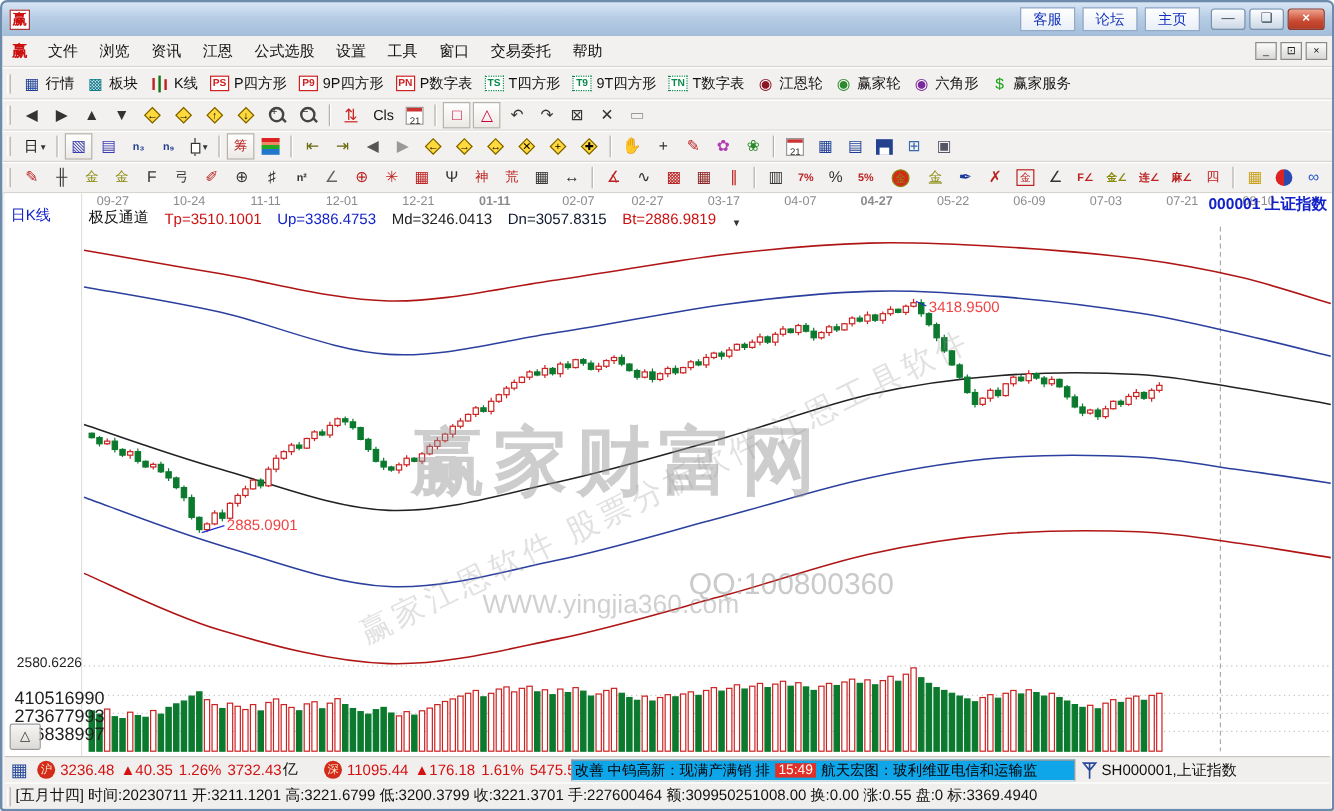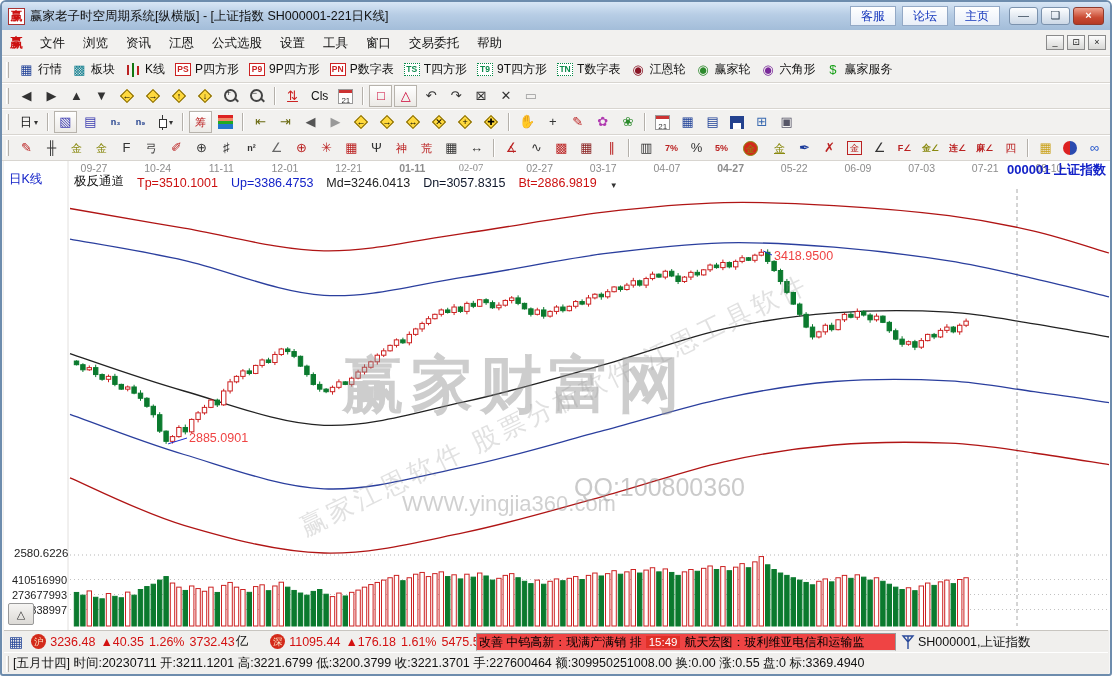--- a/index.html
+++ b/index.html
@@ -57,51 +57,50 @@
   .caret { font-size:8px; color:#333; margin-left:2px; }
 
   
   #chart { position:absolute; top:159px; left:2px; width:1108px; height:469px; background:#fff; overflow:hidden; }
   #plot { position:absolute; top:0; left:0; }
   .date-label { position:absolute; top:1px; width:56px; text-align:center; font-size:10.5px; color:#8c8c8c; }
   .pane-label { position:absolute; left:5px; top:10px; font-size:12.5px; color:#1322c8; }
   .ind-row { position:absolute; left:70px; top:12px; display:flex; gap:13px; font-size:12.5px; align-items:flex-end; }
   .sym-label { position:absolute; right:6px; top:0; font-size:13px; font-weight:bold; color:#1322c8; }
   .axis-price { position:absolute; left:10px; top:386px; font-size:11.5px; color:#222; }
-  .axis-vol { position:absolute; left:8px; width:54px; text-align:right; font-size:11px; color:#222; }
+  .axis-vol { position:absolute; left:8px; width:54px; text-align:right; font-size:15px; color:#222; }
   .anno { position:absolute; font-size:12.5px; color:#ef4444; }
   .wm-brand { position:absolute; left:338px; top:182px; font-size:62px; font-weight:bold; color:rgba(145,145,145,.45); letter-spacing:7px; white-space:nowrap; }
   .wm-qq { position:absolute; left:570px; top:312px; font-size:25px; color:rgba(150,150,150,.5); }
   .wm-site { position:absolute; left:398px; top:330px; font-size:22px; color:rgba(150,150,150,.45); }
   .wm-diag { position:absolute; left:290px; top:352px; font-size:26px; color:rgba(155,155,155,.3); white-space:nowrap; transform:rotate(-26deg); transform-origin:left top; letter-spacing:4px; }
   .tri-btn { position:absolute; left:4px; top:442px; width:26px; height:22px; background:linear-gradient(#f6f5f3,#dcdad6); border:1px solid #999; border-radius:2px; font-size:11px; color:#333; text-align:center; line-height:20px; }
 
   
   .ticker { position:absolute; top:628px; left:2px; right:2px; height:22px; background:#f0efed; border-top:1px solid #c8c5c0; display:flex; align-items:center; font-size:12.5px; }
   .grid-ic { color:#2a4a9a; font-size:15px; margin:0 4px 0 5px; }
   .circ { width:15px; height:15px; border-radius:50%; background:#d32a1a; color:#ffe9c9; font-size:9.5px; line-height:15px; text-align:center; margin:0 4px; flex:none; }
   .red { color:#d31111; margin-right:5px; }
   .blk { color:#111; margin-right:8px; }
-  .newsbox { position:absolute; left:472px; top:2px; width:420px; height:18px; background:#ef4444; border:1px solid #9a9a9a; border-bottom-color:#ddd; display:flex; align-items:center; overflow:hidden; font-size:12px; white-space:nowrap; padding-left:2px; }
+  .newsbox { position:absolute; left:472px; top:2px; width:420px; height:18px; background:#0ea5e9; border:1px solid #9a9a9a; border-bottom-color:#ddd; display:flex; align-items:center; overflow:hidden; font-size:12px; white-space:nowrap; padding-left:2px; }
   .news-badge { background:#e03028; color:#fff; padding:0 3px; margin:0 4px; font-size:11.5px; flex:none; }
   .tick-sym { position:absolute; left:914px; top:3px; font-size:12.5px; color:#111; }
   .antenna { position:absolute; left:897px; top:3px; }
 
   
   .status { position:absolute; top:650px; left:2px; right:2px; height:22px; background:#f0efed; border-top:1px solid #fff; display:flex; align-items:center; font-size:12.5px; color:#111; }
   .status .grip { margin-right:4px; }
 </style>
 </head>
 <body>
 
 <div class="win">
 
   <div class="titlebar">
     <div class="app-logo">赢</div>
-    <div class="title-text">赢家老子时空周期系统[纵横版] - [上证指数  SH000001-221日K线]</div>
     <div class="tb-right">
       <div class="link-btn">客服</div>
       <div class="link-btn">论坛</div>
       <div class="link-btn">主页</div>
       <div class="cap-btn">—</div>
       <div class="cap-btn">❏</div>
       <div class="cap-btn close">×</div>
     </div>
   </div>
 
@@ -925,21 +924,21 @@
         <line x1="759.3000000000001" y1="90.01049900000015" x2="768" y2="94" stroke="#1b2fd0" stroke-width="1"></line>
         <line x1="164.10000000000002" y1="282.8693625000001" x2="183" y2="277" stroke="#1b2fd0" stroke-width="1"></line>
       </svg>
     <div id="dates">
         <span class="date-label" style="left: 62px;">09-27</span>
         <span class="date-label" style="left: 125.66px;">10-24</span>
         <span class="date-label" style="left: 189.32px;">11-11</span>
         <span class="date-label" style="left: 252.98px;">12-01</span>
         <span class="date-label" style="left: 316.64px;">12-21</span>
         <span class="date-label" style="left: 380.3px; font-weight: bold;">01-11</span>
-        <span class="date-label" style="left: 439px; font-family: Liberation Serif, serif;">02-07</span>
+        <span class="date-label" style="left: 450px;">02-07</span>
         <span class="date-label" style="left: 507.62px;">02-27</span>
         <span class="date-label" style="left: 571.28px;">03-17</span>
         <span class="date-label" style="left: 634.94px;">04-07</span>
         <span class="date-label" style="left: 698.6px; font-weight: bold;">04-27</span>
         <span class="date-label" style="left: 762.26px;">05-22</span>
         <span class="date-label" style="left: 825.92px;">06-09</span>
         <span class="date-label" style="left: 889.58px;">07-03</span>
         <span class="date-label" style="left: 953.24px;">07-21</span>
         <span class="date-label" style="left: 1016.9px;">08-10</span>
       </div>

